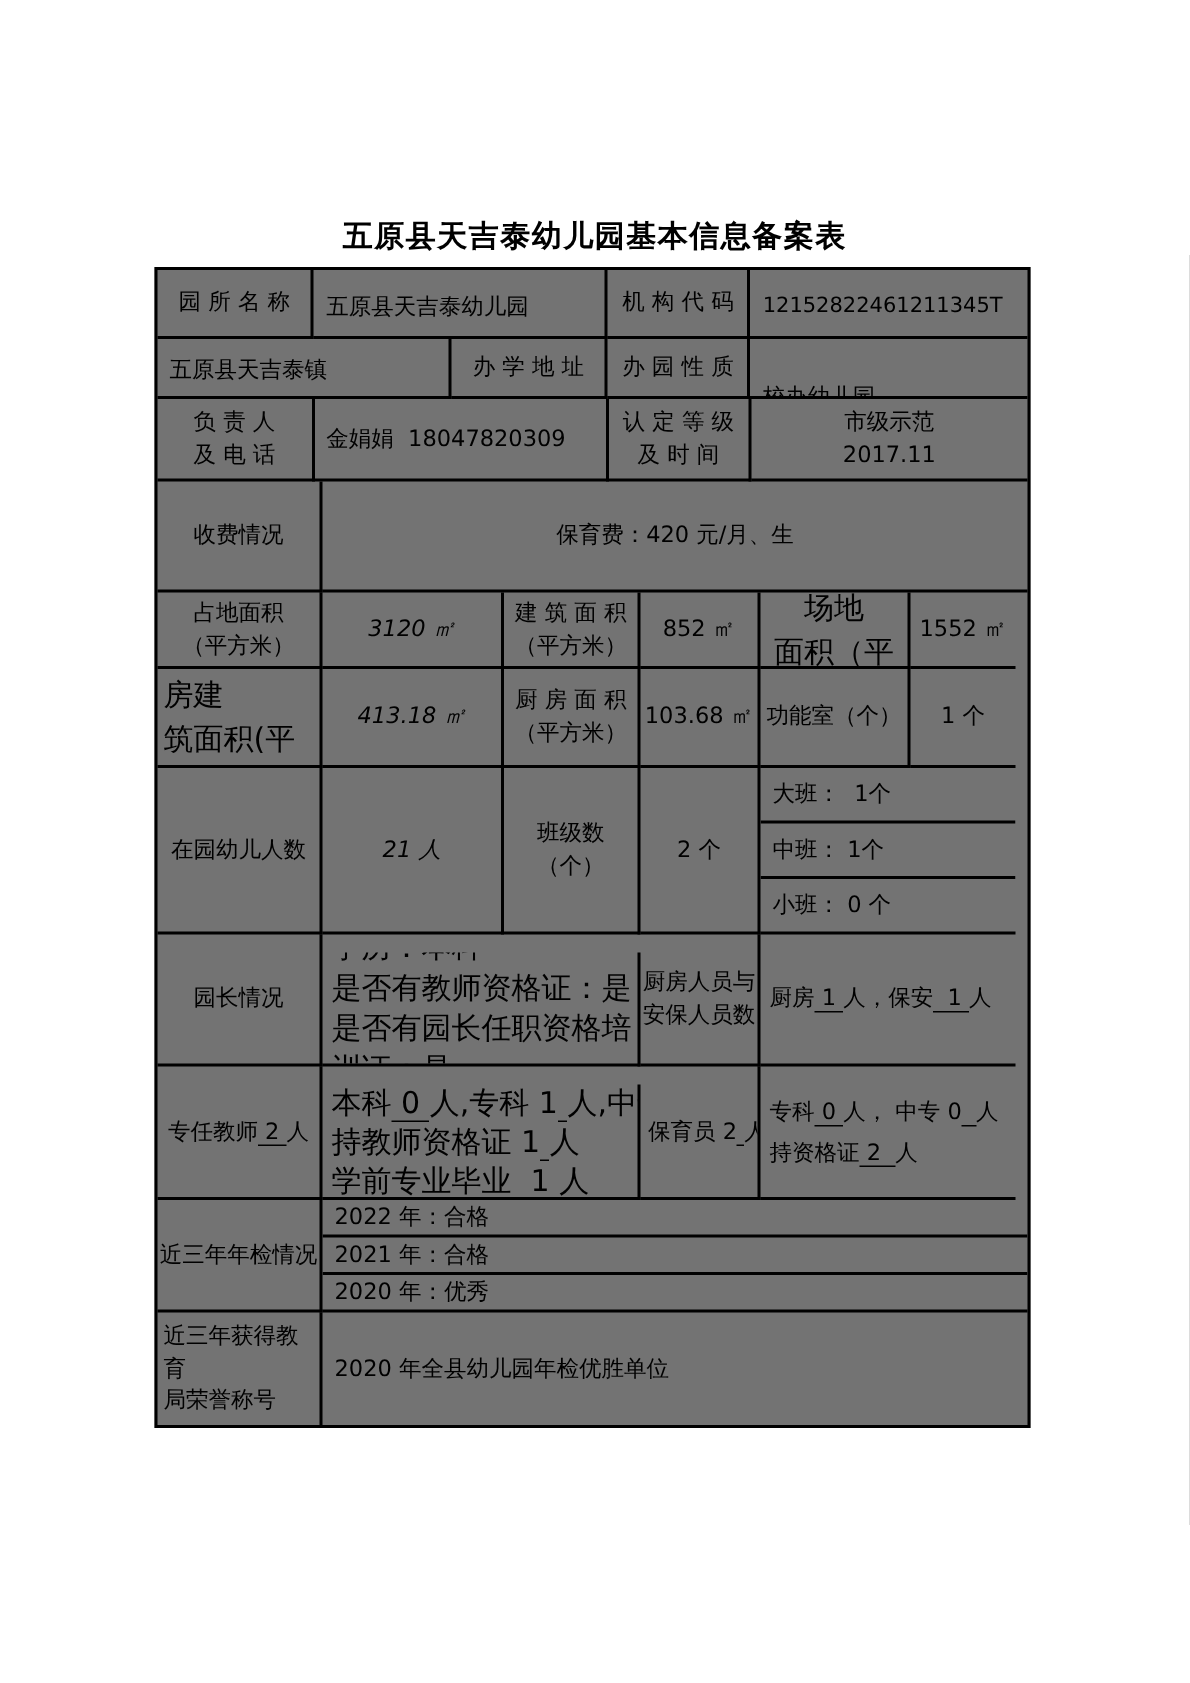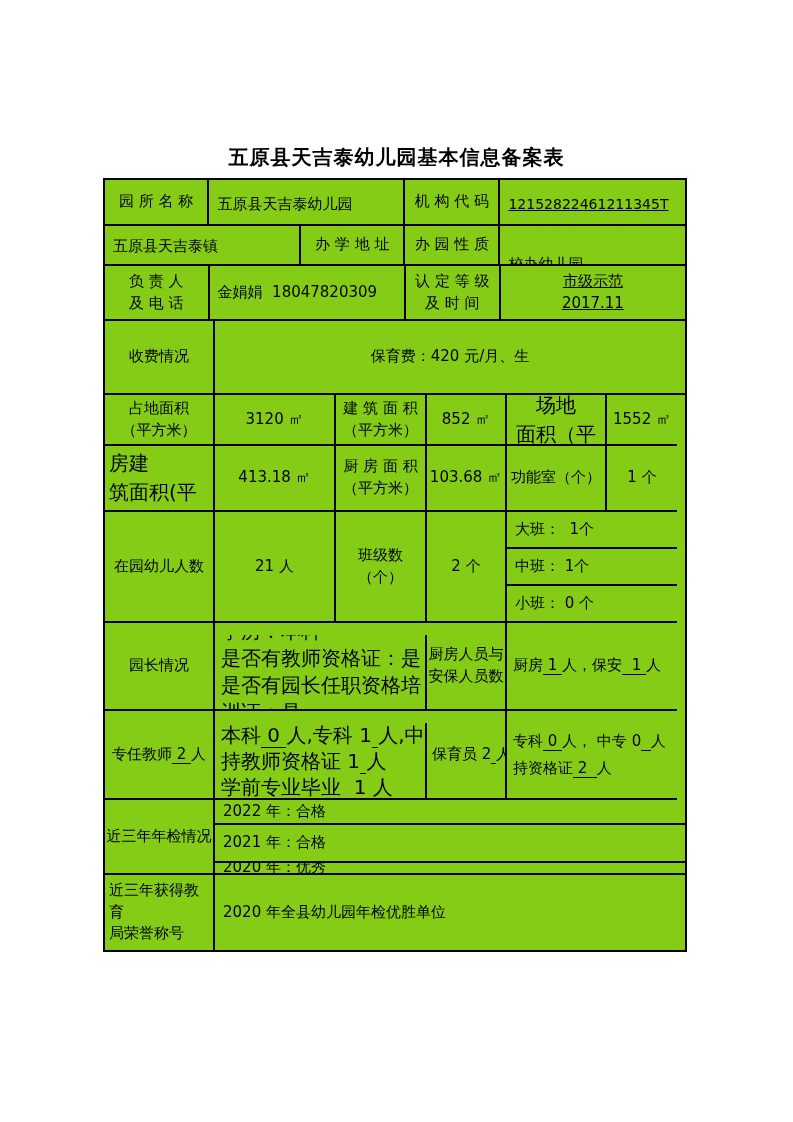--- a/index.html
+++ b/index.html
@@ -9,21 +9,21 @@
     font-size:15px;
   }
   .page{position:relative;width:793px;height:1122px;background:#fff;overflow:hidden;}
   .title{
     position:absolute;top:144px;left:0;width:793px;text-align:center;
     font-size:20px;font-weight:bold;letter-spacing:1px;
     font-family:"DejaVu Serif","Liberation Serif",serif;
   }
   .tbl{
     position:absolute;left:103px;top:178px;width:584px;
-    border:2px solid #000;box-sizing:border-box;background:#84cc16;
+    border:2px solid #000;box-sizing:border-box;background:#737373;
   }
   .row{display:flex;width:580px;}
   .cell{
     box-sizing:border-box;border-right:2px solid #000;border-bottom:2px solid #000;
     display:flex;flex-direction:column;justify-content:center;
     white-space:pre-wrap;overflow:hidden;line-height:1.45;
   }
   .cell.lc{border-right:none;}
   .row.lr .cell{border-bottom:none;}
   .ctr{text-align:center;}
@@ -37,22 +37,22 @@
     box-sizing:border-box;border-bottom:2px solid #000;
     display:flex;flex-direction:column;justify-content:center;
     white-space:pre-wrap;overflow:hidden;
   }
   .sub:last-child{border-bottom:none;flex:1;}
   .segline{white-space:pre;}
   .useg{border-bottom:1px solid #000;}
   .lh26{line-height:26px;}
   .lh27{line-height:27px;}
   
-  .w110{width:110px;}.w206{width:206px;}.w100{width:100px;}.w164{width:194px;text-decoration:underline;}
-  .w121{width:121px;}.w91{width:91px;}.w88{width:80px;}.w70{width:70px;}
+  .w110{width:110px;}.w206{width:206px;}.w100{width:100px;}.w164{width:194px;}
+  .w121{width:121px;font-style:italic;}.w91{width:91px;}.w88{width:80px;}.w70{width:70px;}
   .w212{width:212px;margin-top:12px;}.w170{width:170px;}.w470{width:470px;}
 </style>
 </head>
 <body>
 
 <div class="page">
 
   <div class="title">五原县天吉泰幼儿园基本信息备案表</div>
 
   <div class="tbl">
@@ -150,21 +150,21 @@
       <div class="cell lft lh27 w170 lc" style="padding-left:6px">
         <div class="segline"><span>专科</span><span class="useg"> 0 </span><span>人， 中专 0</span><span class="useg">  </span><span>人</span></div>
         <div class="segline"><span>持资格证</span><span class="useg"> 2  </span><span>人</span></div>
       </div>
     </div>
 
     <div class="row" style="height:75px">
       <div class="cell ctr w110">近三年年检情况</div>
       <div class="cell subcol w470 lc">
         <div class="sub lft" style="height:25px">2022 年：合格</div>
-        <div class="sub lft" style="height:38px">2021 年：合格</div>
+        <div class="sub lft" style="height:25px">2021 年：合格</div>
         <div class="sub lft">2020 年：优秀</div>
       </div>
     </div>
 
     <div class="row lr" style="height:75px">
       <div class="cell lft4 w110">近三年获得教育
 局荣誉称号</div>
       <div class="cell lft w470 lc">2020 年全县幼儿园年检优胜单位</div>
     </div>
 

